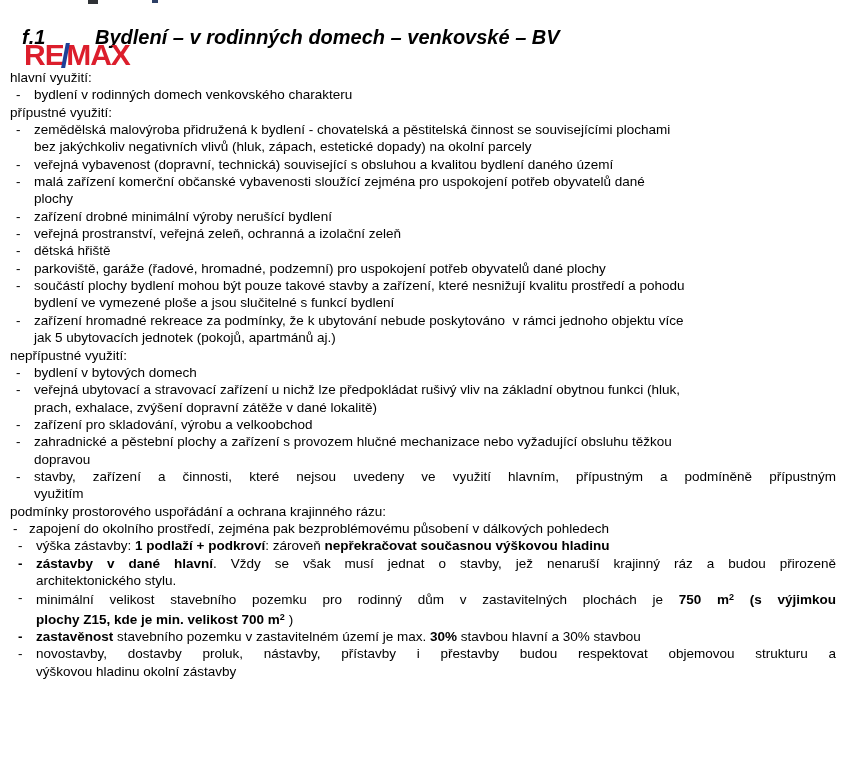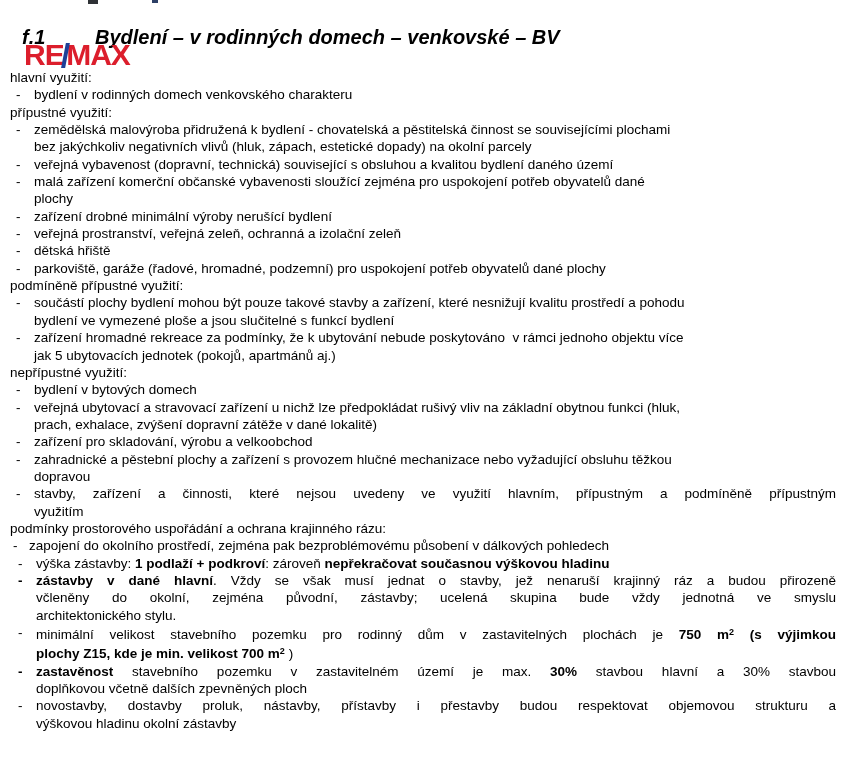--- a/index.html
+++ b/index.html
@@ -92,21 +92,20 @@
       <div class="item">
         <span class="dash">-</span>
         <div class="line"><span class="">dětská hřiště</span></div>
       </div>
       <div class="item">
         <span class="dash">-</span>
         <div class="line"><span class="">parkoviště, garáže (řadové, hromadné, podzemní) pro uspokojení potřeb obyvatelů dané plochy</span></div>
       </div>
     </div>
     <div class="section">
-      <div class="sec-heading">podmíněně přípustné využití:</div>
       <div class="item">
         <span class="dash">-</span>
         <div class="line"><span class="">součástí plochy bydlení mohou být pouze takové stavby a zařízení, které nesnižují kvalitu prostředí a pohodu</span></div>
         <div class="line"><span class="">bydlení ve vymezené ploše a jsou slučitelné s funkcí bydlení</span></div>
       </div>
       <div class="item">
         <span class="dash">-</span>
         <div class="line"><span class="">zařízení hromadné rekreace za podmínky, že k ubytování nebude poskytováno&nbsp; v rámci jednoho objektu více</span></div>
         <div class="line"><span class="">jak 5 ubytovacích jednotek (pokojů, apartmánů aj.)</span></div>
       </div>
@@ -143,32 +142,30 @@
         <span class="dash">-</span>
         <div class="line"><span class="">zapojení do okolního prostředí, zejména pak bezproblémovému působení v dálkových pohledech</span></div>
       </div>
       <div class="item">
         <span class="dash">-</span>
         <div class="line"><span class="">výška zástavby: </span><span class="b ">1 podlaží + podkroví</span><span class="">: zároveň </span><span class="b ">nepřekračovat současnou výškovou hladinu</span></div>
       </div>
       <div class="item jst">
         <span class="dash b">-</span>
         <div class="line"><span class="b ">zástavby v dané hlavní</span><span class="">. Vždy se však musí jednat o stavby, jež nenaruší krajinný ráz a budou přirozeně</span></div>
-        <div class="line"><span class="">včleněny do okolní, zejména původní, zástavby; ucelená skupina bude vždy jednotná ve smyslu</span></div>
         <div class="line"><span class="">architektonického stylu.</span></div>
       </div>
       <div class="item jst">
         <span class="dash">-</span>
         <div class="line"><span class="">minimální velikost stavebního pozemku pro rodinný dům v zastavitelných plochách je </span><span class="b ">750 m</span><span class="b sup">2</span><span class="b "> (s výjimkou</span></div>
         <div class="line"><span class="b ">plochy Z15, kde je min. velikost 700 m</span><span class="b sup">2</span><span class=""> )</span></div>
       </div>
       <div class="item jst">
         <span class="dash b">-</span>
         <div class="line"><span class="b ">zastavěnost</span><span class=""> stavebního pozemku v zastavitelném území je max. </span><span class="b ">30%</span><span class=""> stavbou hlavní a 30% stavbou</span></div>
-        <div class="line"><span class="">doplňkovou včetně dalších zpevněných ploch</span></div>
       </div>
       <div class="item jst">
         <span class="dash">-</span>
         <div class="line"><span class="">novostavby, dostavby proluk, nástavby, přístavby i přestavby budou respektovat objemovou strukturu a</span></div>
         <div class="line"><span class="">výškovou hladinu okolní zástavby</span></div>
       </div>
     </div>
   </div>
 
 </body></html>

